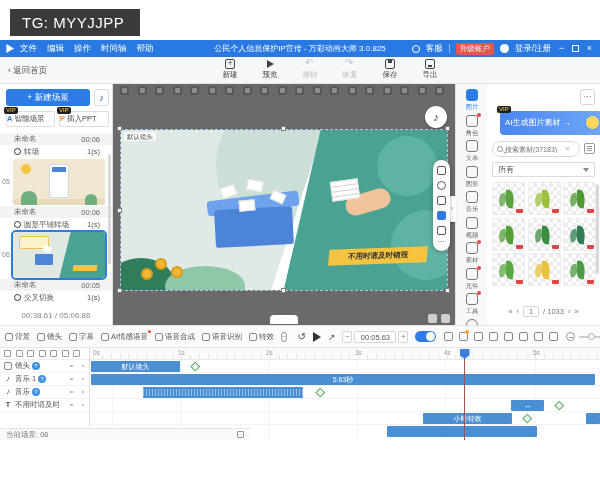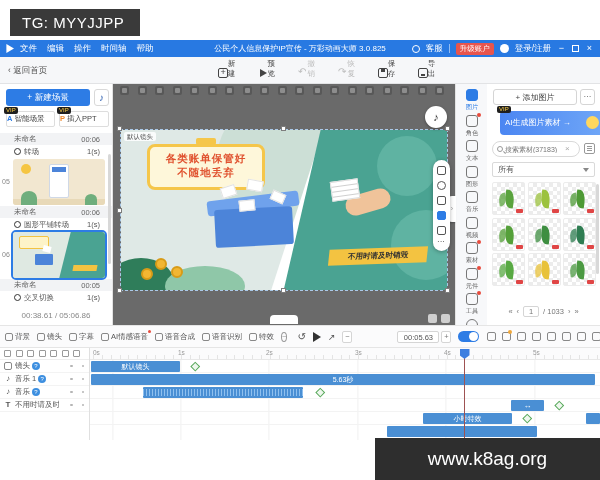--- a/index.html
+++ b/index.html
@@ -20,21 +20,21 @@
   .tb-sep { width:1px; height:9px; background:rgba(255,255,255,.5); }
   .tb-upgrade { background:#e8554d; border-radius:2px; padding:1px 4px; font-size:7.5px; }
   .tb-avatar { width:9px; height:9px; background:#fff; border-radius:50%; display:inline-block; }
   .win-btn { width:9px; font-size:9px; text-align:center; line-height:9px; }
   .win-max { display:inline-block; width:7px; height:7px; border:1px solid #fff; }
 
   
   .main-toolbar { position:absolute; left:0; top:57px; width:600px; height:27px; background:#f6f7f9; border-bottom:1px solid #e2e3e5; }
   .mt-back { position:absolute; left:8px; top:8px; font-size:8.5px; color:#555; }
   .mt-actions { position:absolute; left:218px; top:2px; display:flex; gap:16px; }
-  .mt-item { display:flex; align-items:flex-end; width:24px; color:#444; }
+  .mt-item { display:flex; flex-direction:column; align-items:center; width:24px; color:#444; }
   .mt-item.dis { color:#bdbdbd; }
   .mt-ic { width:10px; height:10px; margin-bottom:1px; border:1px solid currentColor; border-radius:2px; position:relative; }
   .mt-ic.tri { border:none; } .mt-ic.tri::before { content:""; position:absolute; left:2px; top:1px; border-left:7px solid currentColor; border-top:4px solid transparent; border-bottom:4px solid transparent; }
   .mt-ic.plus::before { content:"+"; position:absolute; left:1.5px; top:-2px; font-size:9px; }
   .mt-ic.curve { border:none; } .mt-ic.curve::before { content:"↶"; font-size:10px; position:absolute; top:-2px; left:0; }
   .mt-ic.curve2 { border:none; } .mt-ic.curve2::before { content:"↷"; font-size:10px; position:absolute; top:-2px; left:0; }
   .mt-ic.save::before { content:""; position:absolute; left:2px; top:0; width:4px; height:3px; background:currentColor; }
   .mt-ic.exp::before { content:""; position:absolute; left:2px; bottom:1px; width:4px; height:2px; background:currentColor; }
   .mt-lbl { font-size:7.5px; }
   .mt-right { position:absolute; right:8px; top:9px; display:flex; gap:12px; font-size:8.5px; color:#555; align-items:center; }
@@ -151,21 +151,21 @@
   .tt-item { display:flex; align-items:center; gap:2px; margin-right:7px; position:relative; white-space:nowrap; }
   .tt-ic { width:8px; height:8px; border:1px solid #888; border-radius:2px; flex:none; }
   .tt-dot { position:absolute; right:-3px; top:-2px; width:3.5px; height:3.5px; border-radius:50%; background:#e84b3c; }
   .tt-minus { width:10px; height:10px; border:1px solid #999; border-radius:50%; text-align:center; line-height:8px; color:#999; margin-right:8px; }
   .tt-mid { display:flex; align-items:center; gap:7px; margin-left:2px; }
   .tt-replay { font-size:10px; color:#555; line-height:10px; }
   .tt-play { width:0; height:0; border-left:8px solid #333; border-top:5px solid transparent; border-bottom:5px solid transparent; }
   .tt-expand { font-size:9px; color:#555; }
   .stepper { display:flex; align-items:center; gap:2px; }
   .step-btn { width:10px; height:12px; border:1px solid #d5d5d5; border-radius:2px; text-align:center; line-height:10px; color:#777; background:#fff; }
-  .step-val { width:42px; height:12px; border:1px solid #d5d5d5; border-radius:2px; text-align:center; line-height:11px; font-size:7.5px; background:#fff;margin-left:43px; }
+  .step-val { width:42px; height:12px; border:1px solid #d5d5d5; border-radius:2px; text-align:center; line-height:11px; font-size:7.5px; background:#fff; }
   .toggle { width:21px; height:11px; border-radius:6px; background:#2d7ce5; position:relative; }
   .toggle::after { content:""; position:absolute; right:1px; top:1px; width:9px; height:9px; border-radius:50%; background:#fff; }
   .tt-group { display:flex; align-items:center; gap:6px; margin-left:8px; }
   .tg-ic { width:9px; height:9px; border:1px solid #888; border-radius:2px; position:relative; }
   .tg-ic.badge::after { content:""; position:absolute; right:-2px; top:-3px; width:4px; height:4px; border-radius:50%; background:#f0a73a; }
   .tt-zoom { display:flex; align-items:center; gap:4px; margin-left:8px; }
   .zoom-circ { width:9px; height:9px; border:1px solid #999; border-radius:50%; position:relative; }
   .zoom-circ::before { content:""; position:absolute; left:2px; top:3.5px; width:4px; height:1px; background:#999; }
   .zoom-track { width:48px; height:2px; background:#ccc; border-radius:1px; position:relative; }
   .zoom-knob { position:absolute; left:9px; top:-3px; width:7px; height:7px; border-radius:50%; background:#fff; border:1px solid #aaa; }
@@ -196,21 +196,20 @@
   .diamond { position:absolute; top:3px; width:6.5px; height:6.5px; background:#eef7ee; border:1.5px solid #57a85a; transform:rotate(45deg); }
   .playhead-line { position:absolute; left:374px; top:4px; width:1px; height:88px; background:#9e5252; z-index:3; }
   .playhead-handle { position:absolute; left:369.5px; top:1px; width:10px; height:10px; background:#3d7fe0; clip-path:polygon(0 0,100% 0,100% 62%,50% 100%,0 62%); z-index:4; }
 </style>
 </head>
 <body>
 
 <div class="app">
 
   <div class="wm-top">TG: MYYJJPP</div>
-  <div class="wm-bottom">www.k8ag.org</div>
 
   <div class="titlebar">
     <span class="tb-logo"></span>
     <span class="tb-menu">文件</span>
     <span class="tb-menu">编辑</span>
     <span class="tb-menu">操作</span>
     <span class="tb-menu">时间轴</span>
     <span class="tb-menu">帮助</span>
     <span class="tb-title">公民个人信息保护IP宣传 - 万彩动画大师 3.0.825</span>
     <span class="tb-right">
@@ -349,24 +348,20 @@
       </div>
 
       <div class="stage">
         <div class="big-circ"></div>
         <div class="diag-white"></div>
         <div class="teal"></div>
         <div class="teal-circ" style="right:10px;top:6px;width:60px;height:60px;"></div>
         <div class="teal-circ" style="right:-14px;top:80px;width:70px;height:70px;"></div>
         <div class="bush" style="left:-12px;bottom:-12px;width:64px;height:44px;background:#2f7d5a;"></div>
         <div class="bush" style="left:44px;bottom:-16px;width:80px;height:40px;background:#8fc7a8;"></div>
-        <div class="sign">
-          <div class="l1">各类账单保管好</div>
-          <div class="l2">不随地丢弃</div>
-        </div>
         <div class="box-lid"></div>
         <div class="box-body"></div>
         <div class="paper" style="left:100px;top:56px;width:15px;height:11px;transform:rotate(-18deg);"></div>
         <div class="paper" style="left:126px;top:50px;width:16px;height:11px;transform:rotate(10deg);"></div>
         <div class="paper" style="left:150px;top:62px;width:14px;height:10px;transform:rotate(24deg);"></div>
         <div class="paper" style="left:118px;top:70px;width:16px;height:11px;transform:rotate(-6deg);"></div>
         <div class="coin" style="left:34px;top:128px;"></div>
         <div class="coin" style="left:50px;top:136px;"></div>
         <div class="coin" style="left:20px;top:138px;"></div>
         <div class="hand"></div>
@@ -442,21 +437,20 @@
           <span class="rs-ic"></span>
           <span class="rs-lbl">工具</span>
         </div>
       <div class="rs-item">
           <span class="rs-ic" style="border-radius:50%;"></span>
           <span class="rs-lbl">更多</span>
         </div>
     </div>
 
     <div class="asset-panel">
-      <div class="add-btn">+ 添加图片</div>
       <div class="more-btn">···</div>
       <div class="ai-banner">
         <span class="viptag">VIP</span>
         <span>AI生成图片素材 →</span>
         <span class="deco"></span>
       </div>
       <div class="search-box">
         <span class="ic-mag"></span>
         <input placeholder="搜索素材(37183)" style="">
         <span class="ic-x">×</span>
@@ -654,15 +648,19 @@
         <div class="bar" style="left:496px;width:14px;"></div>
       </div>
       <div class="track-row" style="top:77px;border-bottom:none;">
         <div class="bar" style="left:297px;width:150px;"></div>
       </div>
 
       <div class="playhead-line"></div>
       <div class="playhead-handle"></div>
     </div>
 
+    <div class="tl-status">
+      <span>当前场景: 06</span>
+      <span class="lk"></span>
+    </div>
   </div>
 
 </div>
 
 </body></html>

